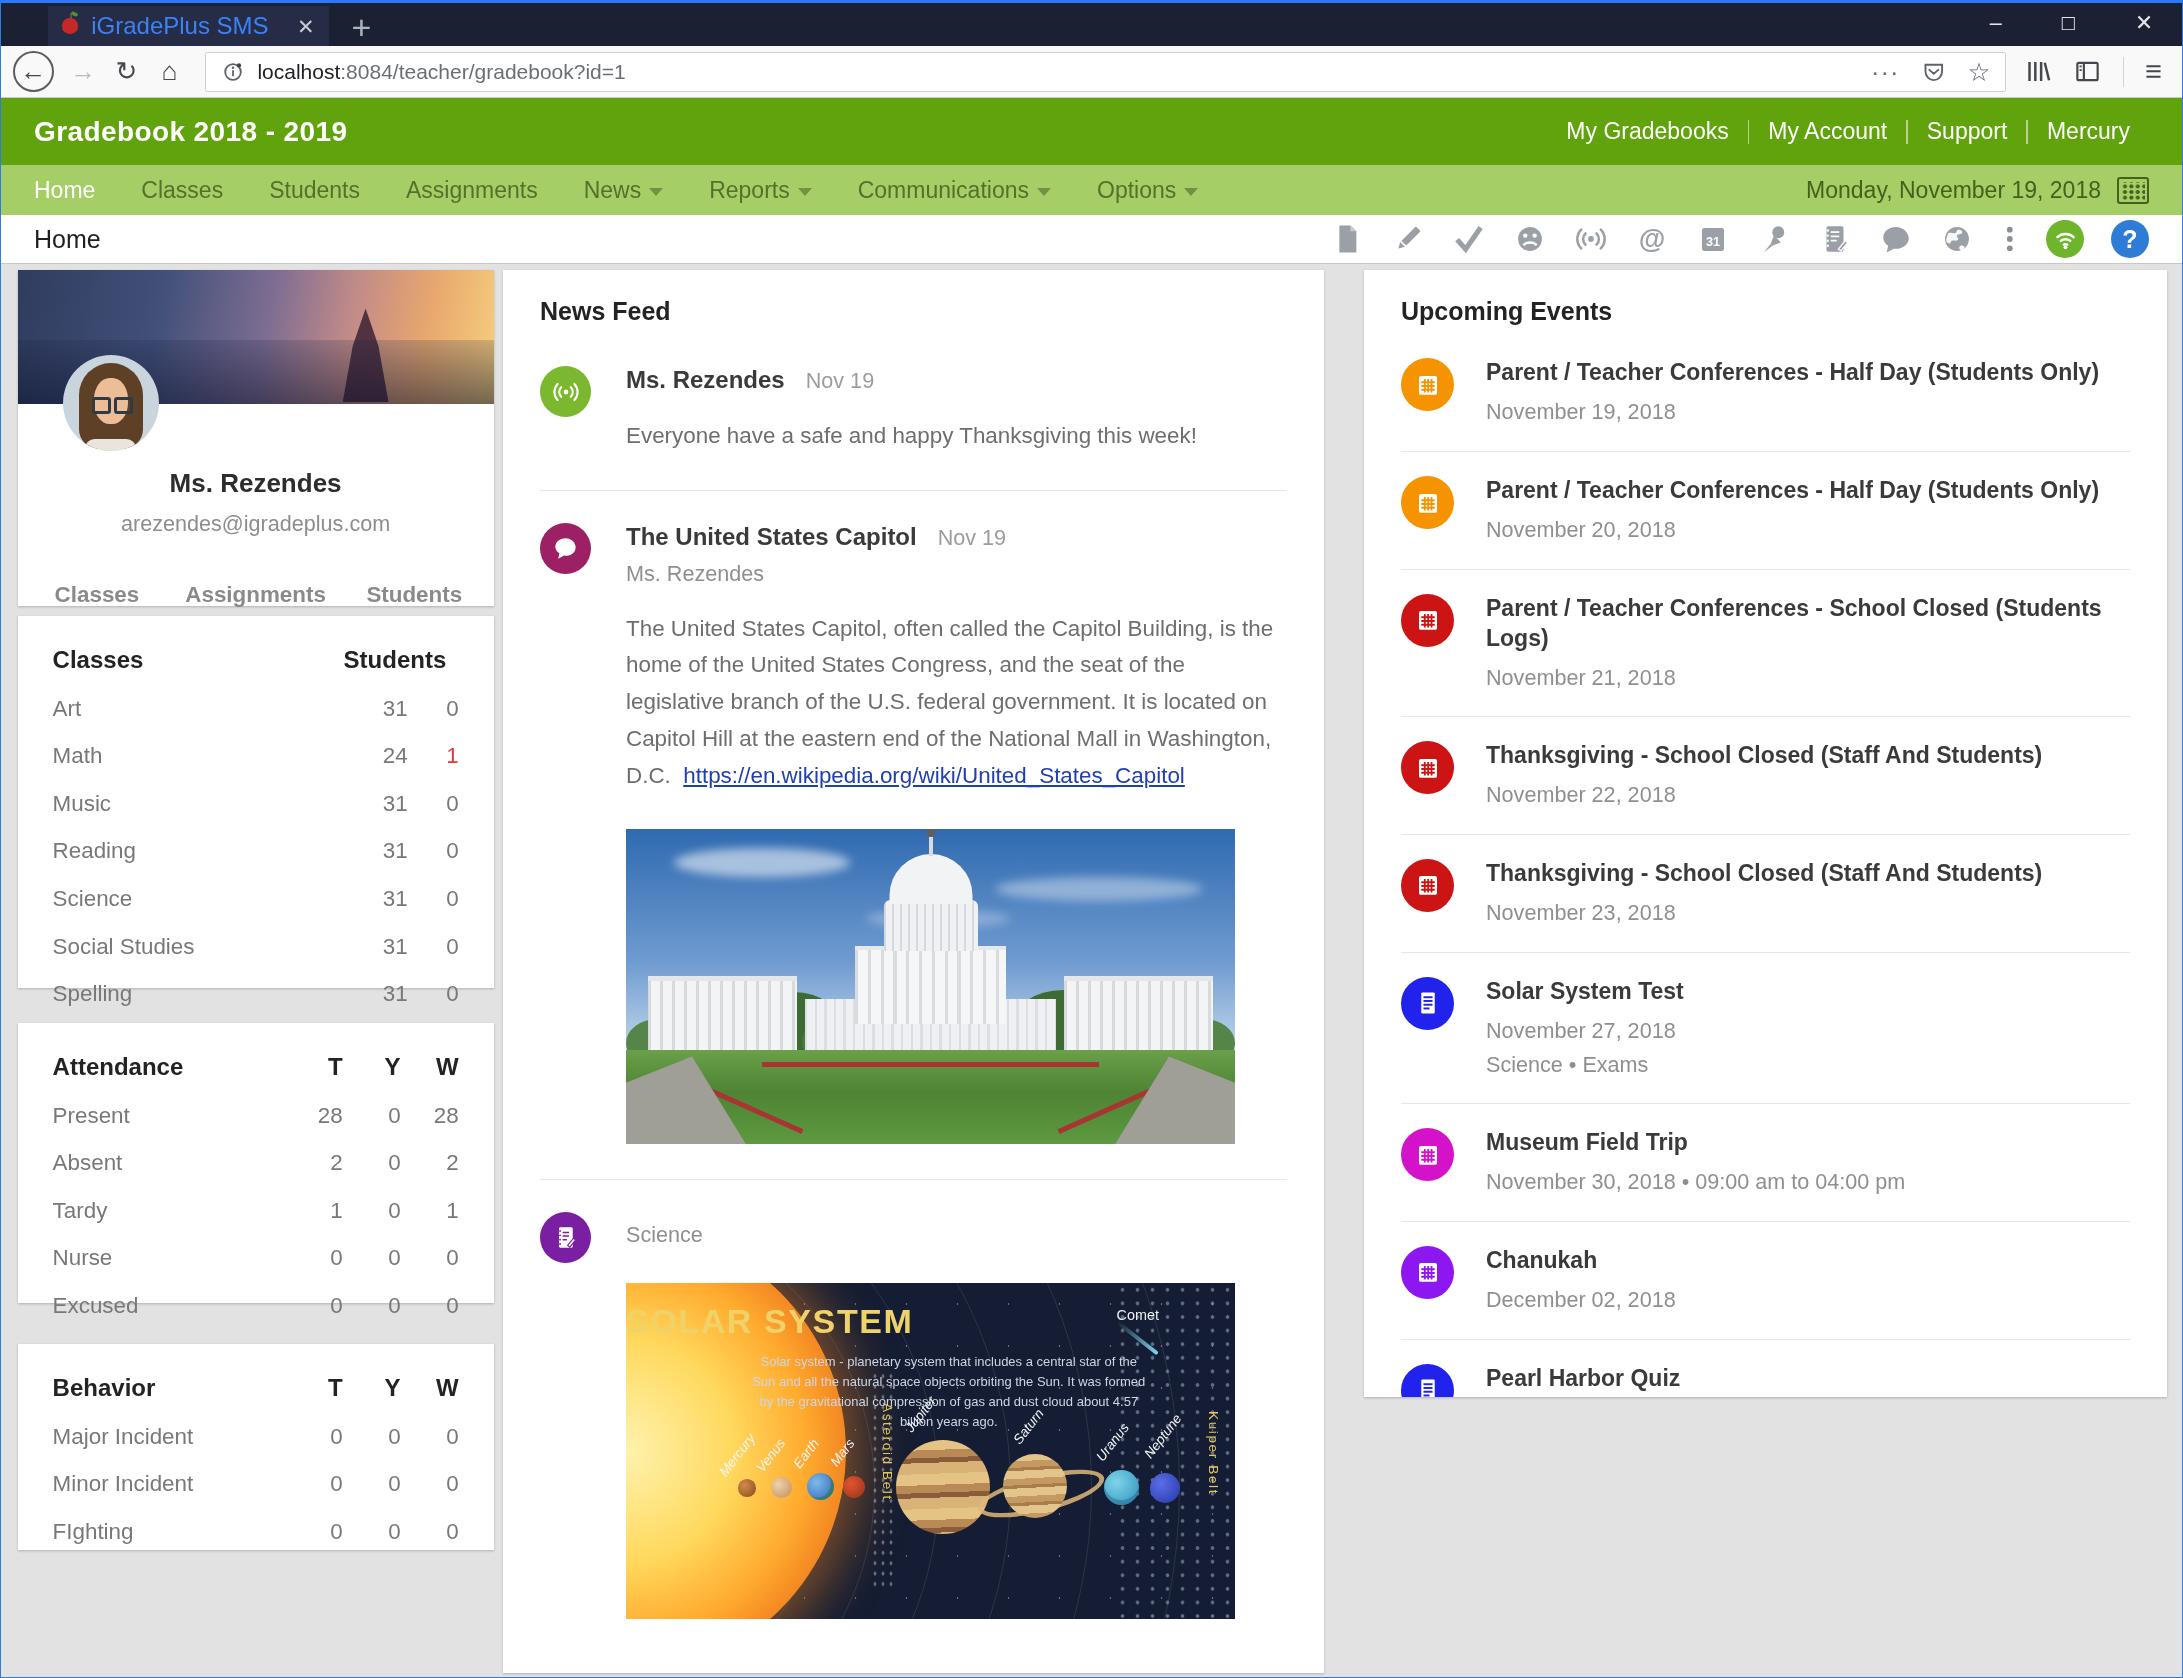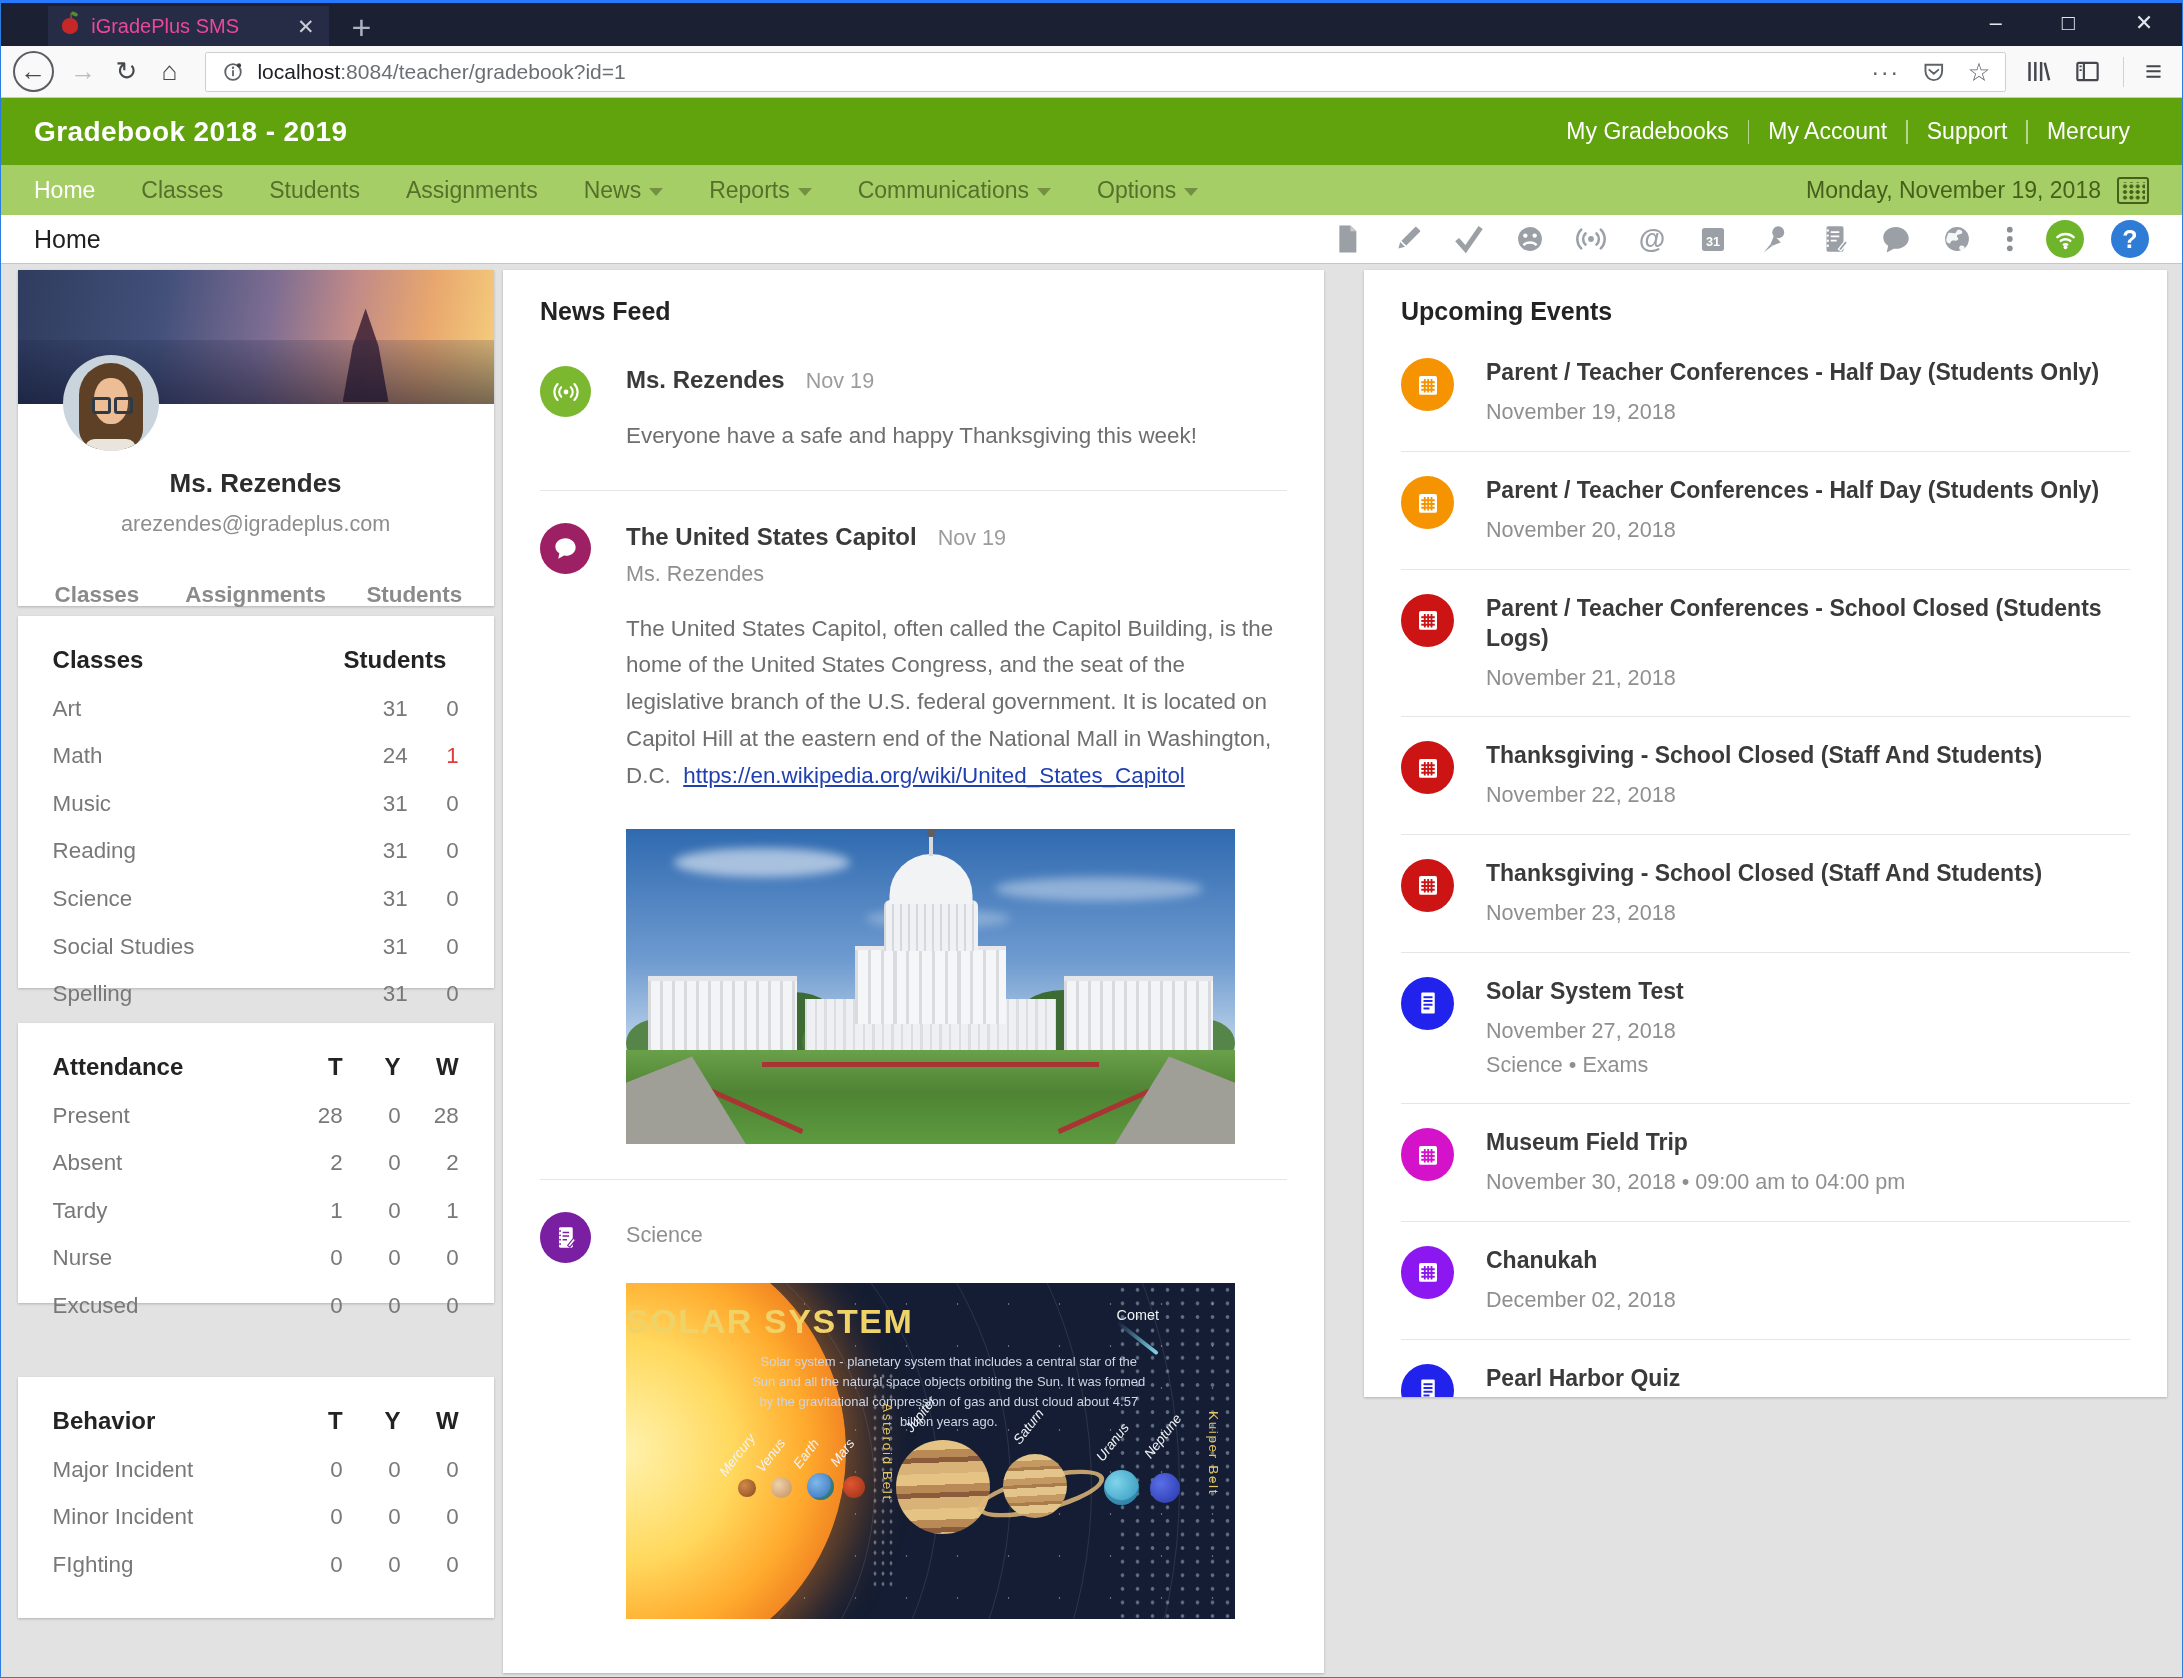--- a/index.html
+++ b/index.html
@@ -8,21 +8,21 @@
   .frame{position:absolute;inset:0;border:1.6px solid #2b7de0;border-top:none;pointer-events:none;z-index:90}
 
   
   .titlebar{position:relative;height:46px;background:#1b2032;display:flex;align-items:flex-end}
   .accent{position:absolute;top:0;left:0;right:0;height:3.2px;background:#2979ff}
   .tab{margin-left:48px;width:281px;height:40px;background:#262c46;display:flex;align-items:center;
        padding:0 14.4px;gap:12.8px;box-sizing:border-box}
   .apple{width:16px;height:16px;background:#c62828;border-radius:48% 48% 46% 46%;position:relative;flex:none}
   .apple:before{content:"";position:absolute;left:7.2px;top:-4.8px;width:2.4px;height:5.6px;background:#6d4c41}
   .apple:after{content:"";position:absolute;left:8.8px;top:-5.6px;width:7.2px;height:4px;background:#558b2f;border-radius:50%;transform:rotate(25deg)}
-  .tab-title{color:#ec4899;font-size:20px;flex:1;white-space:nowrap;overflow:hidden}
+  .tab-title{color:#3b82f6;font-size:24px;flex:1;white-space:nowrap;overflow:hidden}
   .tab-close{color:#c7ccd6;font-size:21px;line-height:1}
   .newtab{color:#aeb3c0;font-size:34px;margin-left:22.4px;line-height:37px;font-weight:300}
   .win-controls{margin-left:auto;display:flex;align-self:stretch}
   .win-btn{color:#e4e7ee;font-size:21.6px;padding:0 30px;display:flex;align-items:center}
 
   .toolbar{height:51px;background:#f9f9fa;display:flex;align-items:center;padding:0 12.8px;border-bottom:0.8px solid #c9c9cc}
   .nav-btn{width:43px;height:43px;display:flex;align-items:center;justify-content:center;font-size:26px;color:#46494d;flex:none}
   .back-btn{border:2px solid #5a5d61;border-radius:50%;width:37px;height:37px;margin-right:8px}
   .fwd{color:#b9bcc1}
   .urlbar{flex:1;height:38px;background:#fff;border:0.8px solid #ccced2;border-radius:2.4px;margin:0 14.4px;
@@ -90,21 +90,21 @@
   .thead{display:flex;font-size:24px;font-weight:bold;color:#232323}
   .thead .grow{flex:1}
   .ncol{width:58px;text-align:right}
   .trow{display:flex;margin-top:21.6px;font-size:22.4px;color:#787878}
   .trow .grow{flex:1}
   .alert{color:#e23b3b}
   #classes{left:17.6px;top:352px;width:476px;height:372px}
   #classes .students-head{width:115px;text-align:left}
   #classes .ncol{width:51px}
   #attendance{left:17.6px;top:759px;width:476px;height:280px}
-  #behavior{left:17.6px;top:1113px;width:476px;height:241px}
+  #behavior{left:17.6px;top:1080px;width:476px;height:206px}
 
   
   #news{left:503px;top:6.4px;width:821px;height:1403px;box-sizing:border-box;padding:27px 37px;overflow:hidden}
   .panel-title{font-size:25px;font-weight:bold;color:#232323}
   .post{display:flex;padding:32px 0 35px}
   .post + .post{border-top:0.8px solid #e6e6e6}
   .picon{width:51px;height:51px;border-radius:50%;margin-right:35px;flex:none;display:flex;align-items:center;justify-content:center}
   .pbody{flex:1;min-width:0}
   .phead{display:flex;align-items:baseline;gap:21px}
   .ptitle{font-size:24px;font-weight:bold;color:#3a3a3a}

